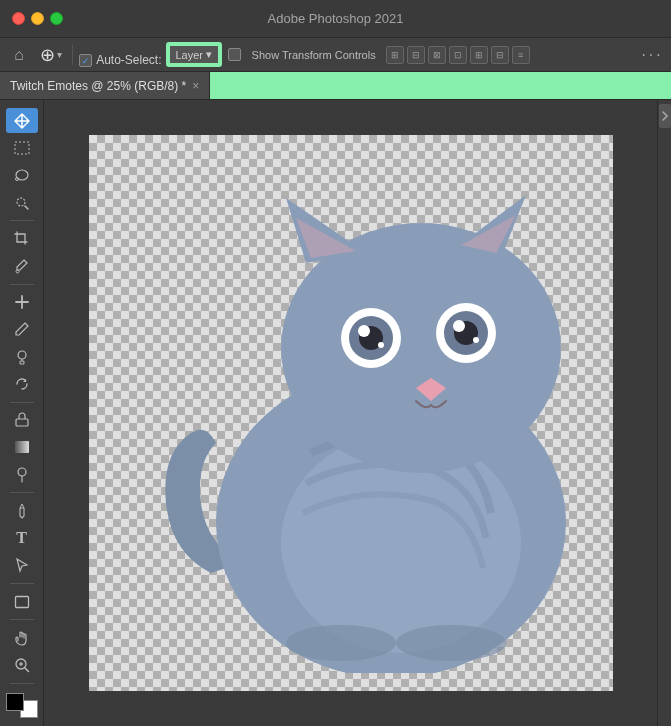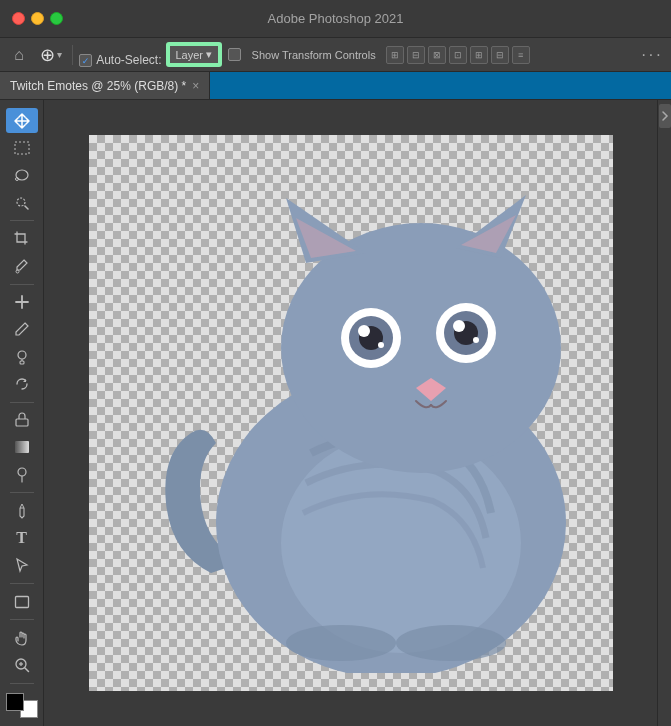--- a/index.html
+++ b/index.html
@@ -140,21 +140,21 @@
       margin-left: auto;
       color: #aaa;
       font-size: 16px;
       letter-spacing: 2px;
       cursor: pointer;
     }
 
     
     .doc-tab-bar {
       height: 28px;
-      background: #0369a1;
+      background: #86efac;
       display: flex;
       align-items: center;
       border-bottom: 1px solid #2a2a2a;
     }
     .doc-tab {
       height: 100%;
       display: flex;
       align-items: center;
       padding: 0 10px;
       background: #4a4a4a;

